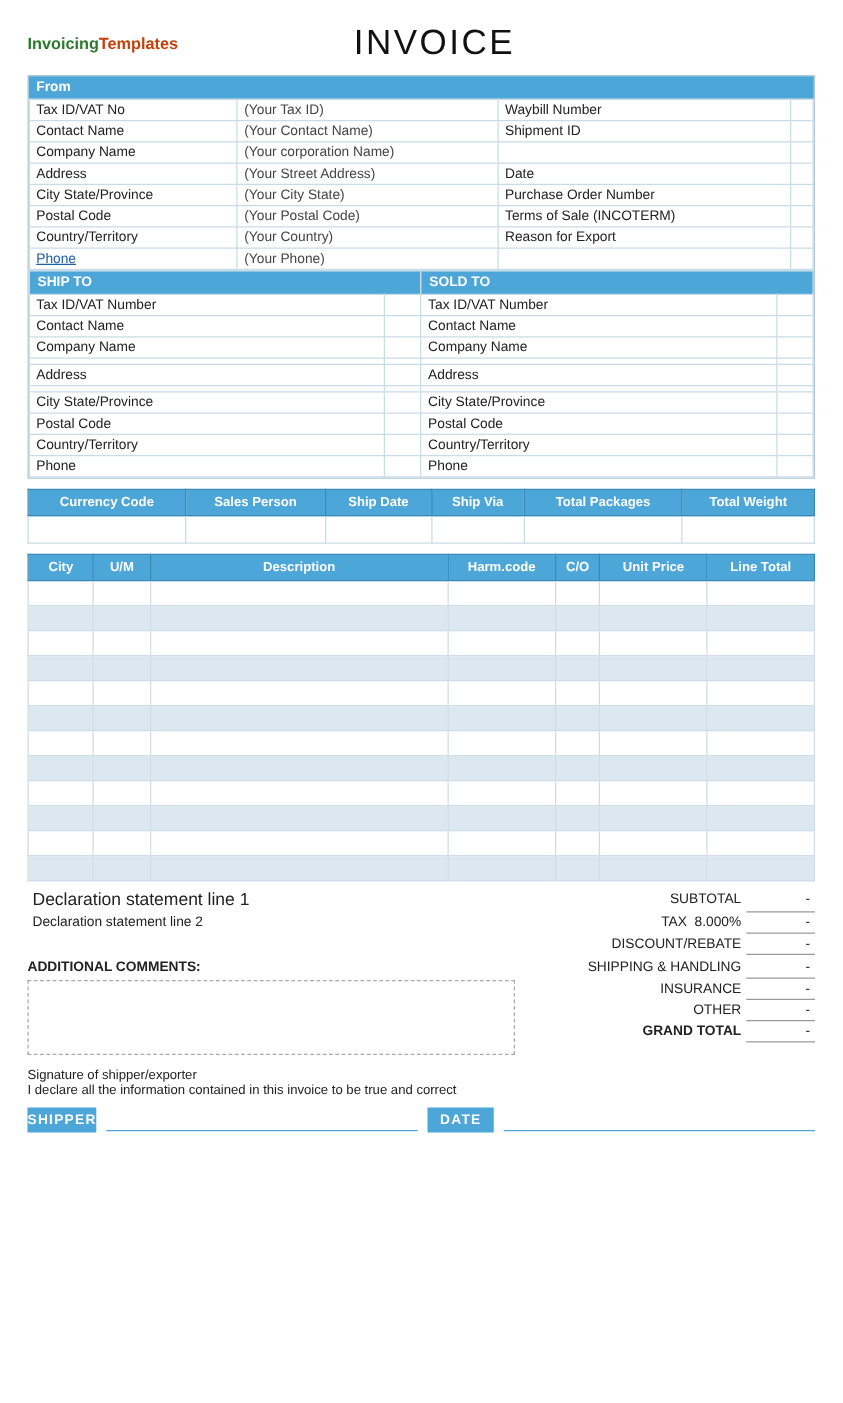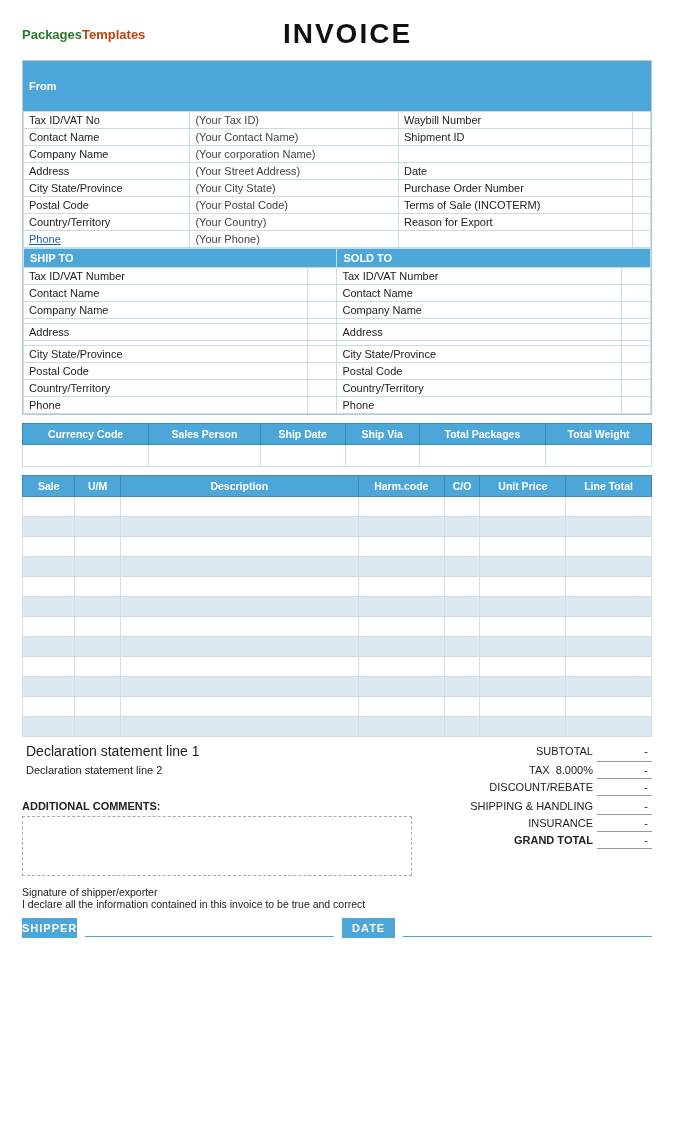--- a/index.html
+++ b/index.html
@@ -22,31 +22,31 @@
     .logo {
       position: absolute;
       left: 0;
       font-size: 13px;
       font-weight: bold;
     }
     .logo-invoicing { color: #2a7a2a; }
     .logo-templates { color: #c2410c; }
     .invoice-title {
       font-size: 28px;
-      font-weight: bold;
+      font-weight: normal;
       letter-spacing: 2px;
       color: #111;
       margin-left: 21px;
     }
     
     .section-header {
       background: #4da6d8;
       color: #fff;
       font-weight: bold;
-      padding: 19px 6px;
+      padding: 3px 6px;
       font-size: 11px;
     }
     .from-table {
       width: 100%;
       border-collapse: collapse;
       border: 1px solid #b0c8d8;
     }
     .from-table td {
       border: 1px solid #c8dce8;
       padding: 2px 5px;
@@ -180,21 +180,21 @@
     }
     .divider-col {
       border-left: 1px dashed #6bb0d0 !important;
     }
   </style>
 </head>
 <body>
 
 <div class="header-row">
   <div class="logo">
-    <span class="logo-invoicing">Packages</span><span class="logo-templates">Templates</span>
+    <span class="logo-invoicing">Invoicing</span><span class="logo-templates">Templates</span>
   </div>
   <div class="invoice-title">INVOICE</div>
 </div>
 
 <div class="section-wrap">
   <div class="section-header">From</div>
   <table class="from-table">
     <tbody>
       <tr>
         <td class="label-col">Tax ID/VAT No</td>
@@ -336,21 +336,21 @@
       <td></td>
       <td></td>
       <td></td>
     </tr>
   </tbody>
 </table>
 
 <table class="items-table">
   <thead>
     <tr>
-      <th style="width:44px;">Sale</th>
+      <th style="width:44px;">City</th>
       <th style="width:38px;">U/M</th>
       <th style="width:200px;">Description</th>
       <th style="width:72px;">Harm.code</th>
       <th style="width:30px;">C/O</th>
       <th style="width:72px;">Unit Price</th>
       <th style="width:72px;">Line Total</th>
     </tr>
   </thead>
   <tbody id="items-tbody">
 
@@ -497,20 +497,24 @@
       <tbody>
         <tr>
           <td style="text-align:right;font-size:11px;padding:2px 4px;border:none;white-space:nowrap;">SHIPPING &amp; HANDLING</td>
           <td style="text-align:right;font-size:11px;padding:2px 4px;border-bottom:1px solid #999;width:55px;">-</td>
         </tr>
         <tr>
           <td style="text-align:right;font-size:11px;padding:2px 4px;border:none;white-space:nowrap;">INSURANCE</td>
           <td style="text-align:right;font-size:11px;padding:2px 4px;border-bottom:1px solid #999;width:55px;">-</td>
         </tr>
         <tr>
+          <td style="text-align:right;font-size:11px;padding:2px 4px;border:none;white-space:nowrap;">OTHER</td>
+          <td style="text-align:right;font-size:11px;padding:2px 4px;border-bottom:1px solid #999;width:55px;">-</td>
+        </tr>
+        <tr>
           <td style="text-align:right;font-size:11px;padding:2px 4px;border:none;font-weight:bold;white-space:nowrap;">GRAND TOTAL</td>
           <td style="text-align:right;font-size:11px;padding:2px 4px;border-bottom:1px solid #999;width:55px;">-</td>
         </tr>
       </tbody>
     </table>
   </div>
 </div>
 
 <div class="declaration-text">
   <div>Signature of shipper/exporter</div>

